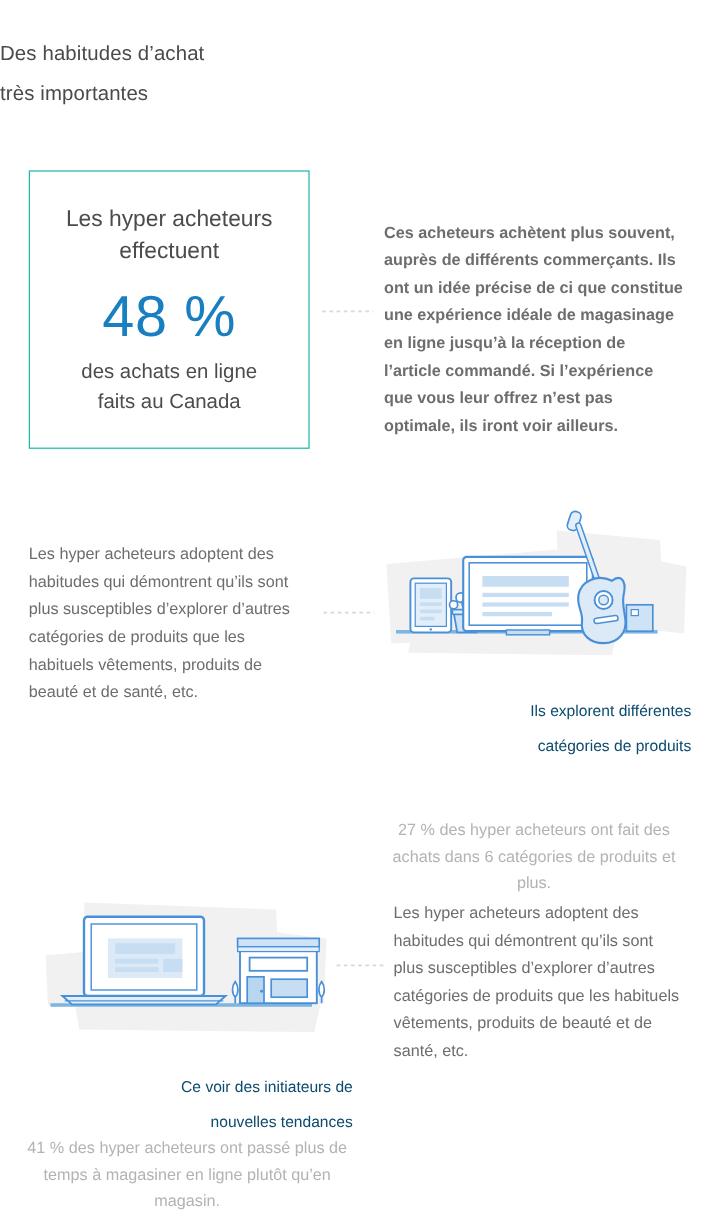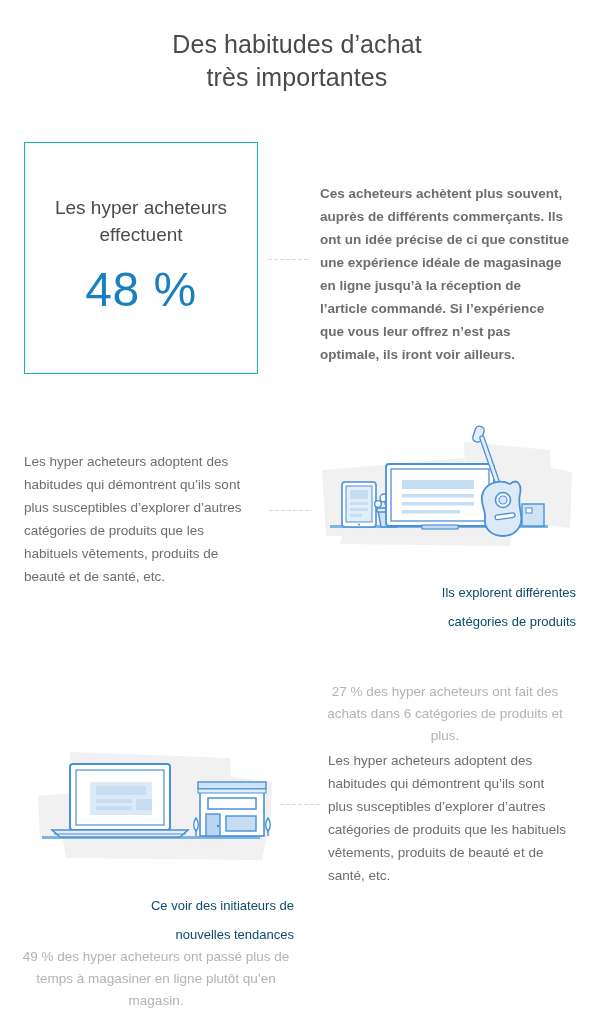--- a/index.html
+++ b/index.html
@@ -15,22 +15,21 @@
     -webkit-font-smoothing: antialiased;
     overflow: hidden;
   }
 
   
   .page-title {
     position: absolute;
     left: 0;
     top: 28px;
     width: 594px;
-    text-align: center;
-    font-size: 25px;
+    font-size: 17px;
     line-height: 33px;
     color: #4a4a4a;
     font-weight: 400;
     white-space: pre-line;
     letter-spacing: 0.1px;
   }
 
   
   .stat-box {
     position: absolute;
@@ -127,20 +126,22 @@
 </head>
 <body>
 
 <div class="page-title">Des habitudes d’achat
 très importantes</div>
 
 <div class="stat-box">
   <div class="stat-top">Les hyper acheteurs
 effectuent</div>
   <div class="stat-number">48 %</div>
+  <div class="stat-bottom">des achats en ligne
+faits au Canada</div>
 </div>
 
 <div class="dots dots-1"></div>
 
 <div class="para para-1">Ces acheteurs achètent plus souvent, auprès de différents commerçants. Ils ont un idée précise de ci que constitue une expérience idéale de magasinage en ligne jusqu’à la réception de l’article commandé. Si l’expérience que vous leur offrez n’est pas optimale, ils iront voir ailleurs.</div>
 
 <div class="para para-2">Les hyper acheteurs adoptent des habitudes qui démontrent qu’ils sont plus susceptibles d’explorer d’autres catégories de produits que les habituels vêtements, produits de beauté et de santé, etc.</div>
 
 <div class="dots dots-2"></div>
 
@@ -250,13 +251,13 @@
   </svg>
 </div>
 
 <div class="dots dots-3"></div>
 
 <div class="para para-3">Les hyper acheteurs adoptent des habitudes qui démontrent qu’ils sont plus susceptibles d’explorer d’autres catégories de produits que les habituels vêtements, produits de beauté et de santé, etc.</div>
 
 <div class="block-heading heading-3">Ce voir des initiateurs de
 nouvelles tendances</div>
 
-<div class="block-sub sub-3">49 % des hyper acheteurs ont passé plus de temps à magasiner en ligne plutôt qu’en magasin.</div>
+<div class="block-sub sub-3">41 % des hyper acheteurs ont passé plus de temps à magasiner en ligne plutôt qu’en magasin.</div>
 
 </body></html>

